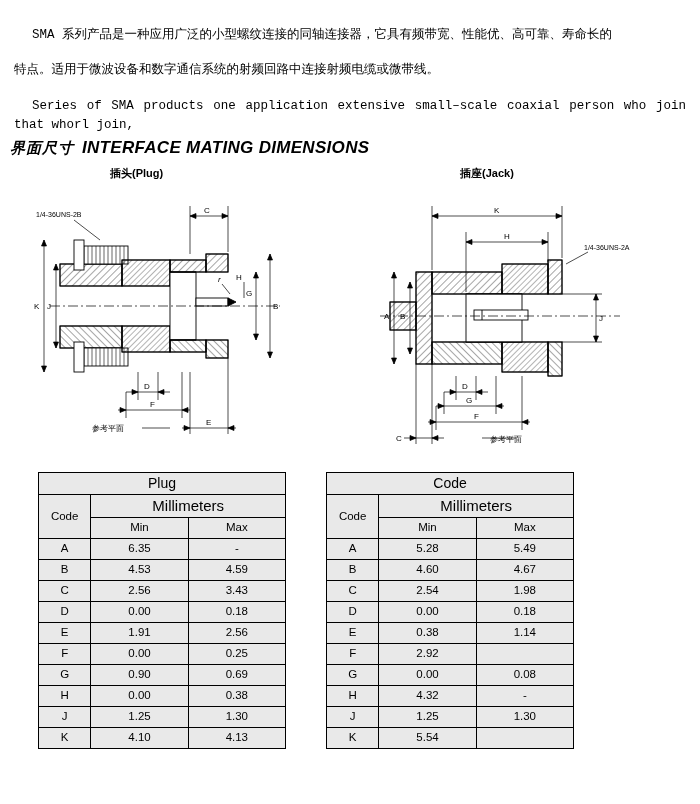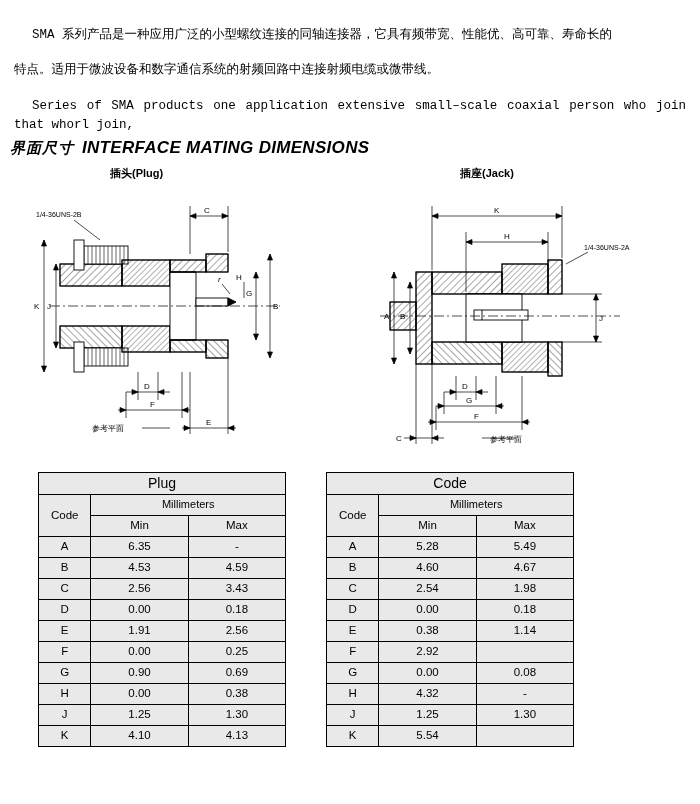--- a/index.html
+++ b/index.html
@@ -90,21 +90,21 @@
     padding: 2px 0 3px 0;
     height: 15px;
     font-weight: normal;
     background: #e9e9e9;
   }
   table.dim th.title {
     font-size: 14px;
     height: 16px;
   }
   table.dim th.mm {
-    font-size: 11px;
+    font-size: 15px;
   }
   table.dim td.code,
   table.dim th.code {
     width: 52px;
     margin-left: 11px;
   }
   table.dim td.val {
     width: 98px;
   }
 </style>

